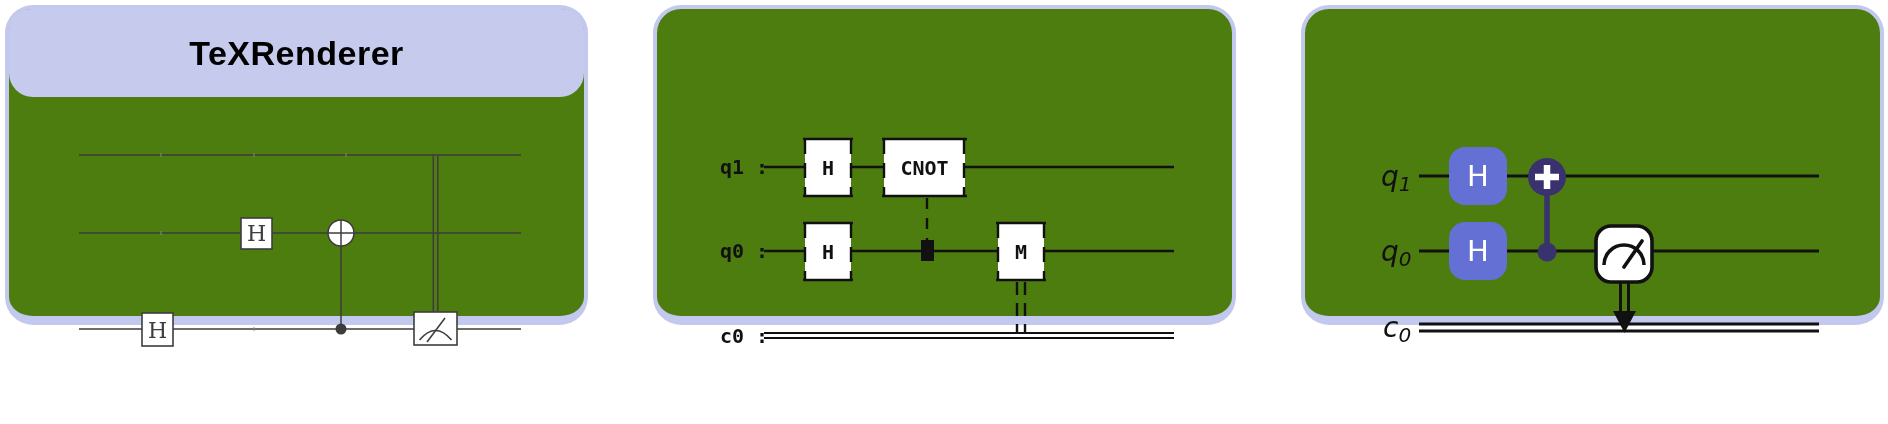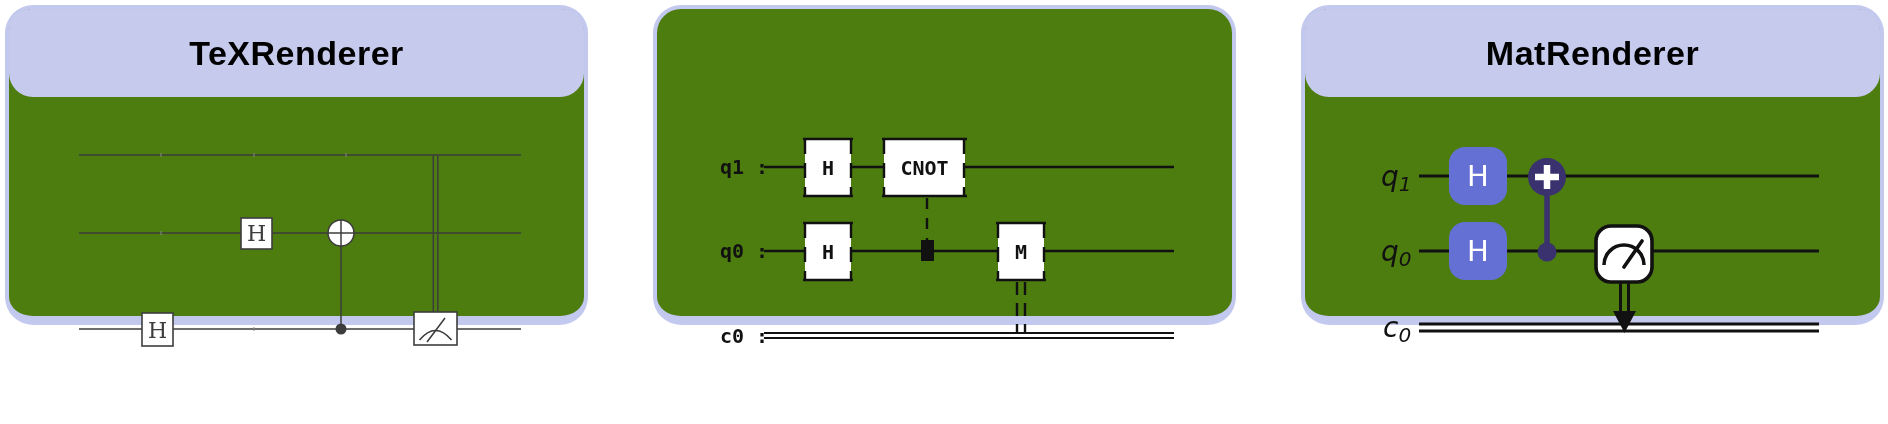--- a/index.html
+++ b/index.html
@@ -125,23 +125,20 @@
       <text class="mono" x="63" y="334" font-size="20" fill="#111111">c0 :</text>
 
       <text class="mono" x="171" y="166" font-size="20" fill="#111111" text-anchor="middle">H</text>
       <text class="mono" x="267.5" y="166" font-size="20" fill="#111111" text-anchor="middle">CNOT</text>
       <text class="mono" x="171" y="250" font-size="20" fill="#111111" text-anchor="middle">H</text>
       <text class="mono" x="364" y="250" font-size="20" fill="#111111" text-anchor="middle">M</text>
     </svg>
   </div>
 
   <div class="card card-3">
-    <div class="card-header">
-      <span class="card-title">MatRenderer</span>
-    </div>
     <svg class="circuit" viewBox="0 0 575 397" xmlns="http://www.w3.org/2000/svg">
 
       <g stroke="#111111" fill="none">
         <line x1="114" y1="167" x2="514" y2="167" stroke-width="3"></line>
         <line x1="114" y1="242" x2="514" y2="242" stroke-width="3"></line>
         <line x1="114" y1="315" x2="514" y2="315" stroke-width="2.8"></line>
         <line x1="114" y1="322" x2="514" y2="322" stroke-width="2.8"></line>
       </g>
 
       <line x1="242" y1="168" x2="242" y2="243" stroke="#39326e" stroke-width="5.5"></line>

